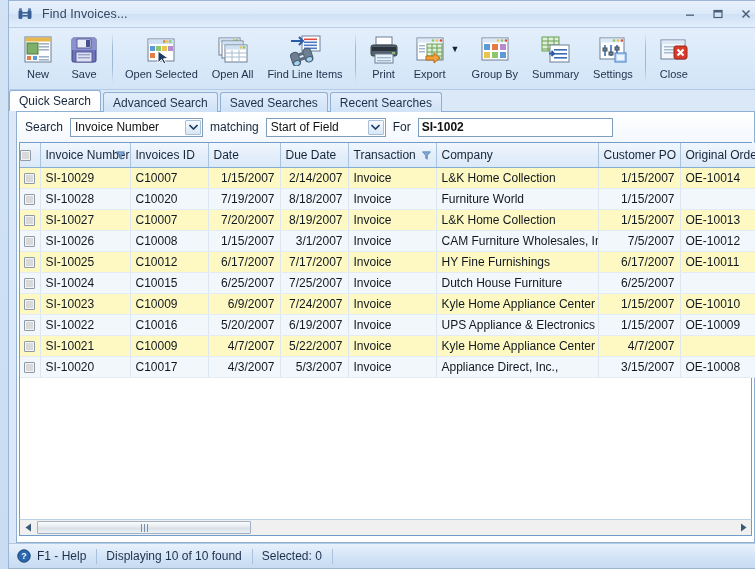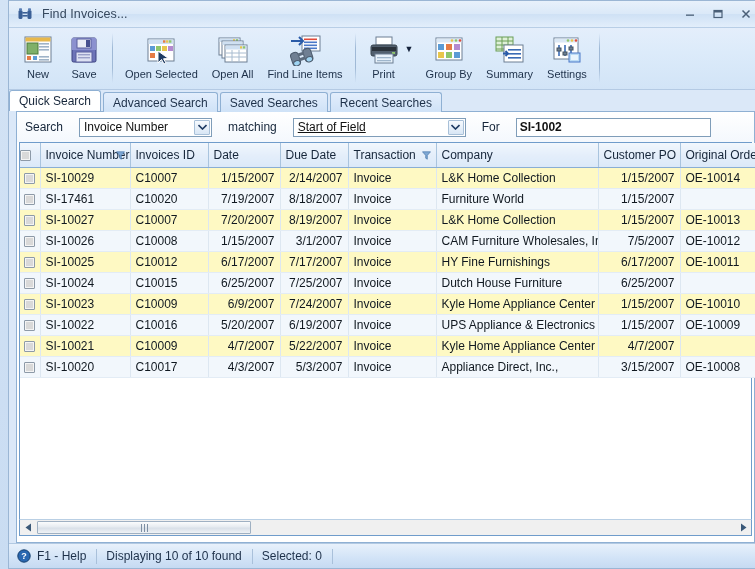--- a/index.html
+++ b/index.html
@@ -88,38 +88,38 @@
   
   .panel {
     flex: 1 1 auto; margin: 0 7px 0 7px;
     background: #ffffff;
     border: 1px solid #8fb0d3;
     display:flex; flex-direction:column;
     min-height:0;
   }
   .searchrow {
     flex: 0 0 30px; display:flex; align-items:center;
-    padding: 4px 8px; gap:16px;
+    padding: 4px 8px; gap:7px;
     background: linear-gradient(180deg,#ffffff 0%,#f4f8fd 100%);
   }
   .lbl { color:#16263a; font-size:12px; }
   .combo {
     height:19px; background:#fff; border:1px solid #7f9db9;
     display:flex; align-items:center; position:relative;
     font-size:12px; color:#111;
   }
   .combo .cval { padding:0 20px 0 4px; white-space:nowrap; overflow:hidden; }
   .combo .carr {
     position:absolute; right:1px; top:1px; bottom:1px; width:16px;
     background: linear-gradient(180deg,#f6fafe 0%,#d8e6f5 100%);
     border:1px solid #a8c0d8; border-radius:1px;
     display:flex; align-items:center; justify-content:center;
   }
   .combo-w1 { width:133px; }
-  .combo-w2 { width:173px;text-decoration:underline; }
+  .combo-w2 { width:120px; }
   .tinput {
     width:195px; height:19px; background:#fff;
     border:1px solid #7f9db9; font-size:12px; color:#111;
     padding:0 3px; font-family:"Liberation Sans", sans-serif;
     outline:none;
     font-weight:bold;
   }
 
   
   .gridwrap {
@@ -335,20 +335,40 @@
             <rect x="4" y="13" width="24" height="4" fill="#2b333b"></rect>
             <rect x="24" y="18" width="3" height="2" fill="#8ec66b"></rect>
             <rect x="7" y="20" width="18" height="9" fill="#e8f2fb" stroke="#6d7f93"></rect>
             <rect x="9" y="23" width="14" height="1.3" fill="#9fb6cc"></rect>
             <rect x="9" y="26" width="14" height="1.3" fill="#9fb6cc"></rect>
           </svg>
         </div>
         <div class="tb-lbl">Print</div>
       </div>
 
+      <div class="tb-item">
+        <div class="tb-ico">
+          <svg width="32" height="32" viewBox="0 0 32 32">
+            <rect x="3" y="4" width="26" height="22" fill="#fff" stroke="#6d7f93"></rect>
+            <rect x="3.5" y="4.5" width="25" height="4" fill="#dbe8f5"></rect>
+            <circle cx="19" cy="6.5" r="1.3" fill="#8ec66b"></circle>
+            <circle cx="23" cy="6.5" r="1.3" fill="#e8c64b"></circle>
+            <circle cx="27" cy="6.5" r="1.3" fill="#e14a3a"></circle>
+            <rect x="13" y="10" width="15" height="15" fill="#dff0d8" stroke="#6a9e57"></rect>
+            <g stroke="#6a9e57" stroke-width="1">
+              <path d="M13 14 H28 M13 18 H28 M13 22 H28 M18 10 V25 M23 10 V25"></path>
+            </g>
+            <rect x="5" y="11" width="6" height="1.4" fill="#9fb6cc"></rect>
+            <rect x="5" y="14" width="6" height="1.4" fill="#9fb6cc"></rect>
+            <rect x="5" y="17" width="6" height="1.4" fill="#9fb6cc"></rect>
+            <path d="M12 22 h8 v-3 l6 5 l-6 5 v-3 h-8 z" fill="#f2a23c" stroke="#b96d17"></path>
+          </svg>
+        </div>
+        <div class="tb-lbl">Export</div>
+      </div>
       <div class="tb-caret">▼</div>
 
       <div class="tb-item">
         <div class="tb-ico">
           <svg width="32" height="32" viewBox="0 0 32 32">
             <rect x="3" y="4" width="26" height="22" fill="#fff" stroke="#6d7f93"></rect>
             <rect x="3.5" y="4.5" width="25" height="4" fill="#dbe8f5"></rect>
             <circle cx="19" cy="6.5" r="1.3" fill="#e8c64b"></circle>
             <circle cx="23" cy="6.5" r="1.3" fill="#8ec66b"></circle>
             <circle cx="27" cy="6.5" r="1.3" fill="#e14a3a"></circle>
@@ -397,20 +417,36 @@
             <rect x="18" y="19" width="11" height="9" fill="#bcdcf5" stroke="#4a78c8"></rect>
             <rect x="20" y="21" width="7" height="5" fill="#eaf5fd"></rect>
           </svg>
         </div>
         <div class="tb-lbl">Settings</div>
       </div>
     </div>
 
     <div class="tb-sep"></div>
 
+    <div class="tb-group">
+      <div class="tb-item">
+        <div class="tb-ico">
+          <svg width="32" height="32" viewBox="0 0 32 32">
+            <rect x="3" y="6" width="24" height="19" fill="#f4f8fc" stroke="#6d7f93"></rect>
+            <rect x="3.5" y="6.5" width="23" height="3.5" fill="#dbe8f5"></rect>
+            <rect x="6" y="12" width="17" height="1.5" fill="#a8bcd0"></rect>
+            <rect x="6" y="15" width="17" height="1.5" fill="#a8bcd0"></rect>
+            <rect x="6" y="18" width="12" height="1.5" fill="#a8bcd0"></rect>
+            <rect x="16" y="12" width="13" height="13" rx="2" fill="#d93b2b" stroke="#9e2418"></rect>
+            <path d="M19.5 15.5 L25.5 21.5 M25.5 15.5 L19.5 21.5" stroke="#fff" stroke-width="2.2"></path>
+          </svg>
+        </div>
+        <div class="tb-lbl">Close</div>
+      </div>
+    </div>
   </div>
 
   <div class="tabstrip">
     <div class="tab active">
       <span>Quick Search</span>
     </div>
     <div class="tab">
       <span>Advanced Search</span>
     </div>
     <div class="tab">
@@ -488,21 +524,21 @@
               <td>C10007</td>
               <td class="num">1/15/2007</td>
               <td class="num">2/14/2007</td>
               <td>Invoice</td>
               <td>L&amp;K Home Collection</td>
               <td class="num">1/15/2007</td>
               <td>OE-10014</td>
             </tr>
             <tr class="r-even">
               <td class="cbcell"><span class="cbx"></span></td>
-              <td>SI-17461</td>
+              <td>SI-10028</td>
               <td>C10020</td>
               <td class="num">7/19/2007</td>
               <td class="num">8/18/2007</td>
               <td>Invoice</td>
               <td>Furniture World</td>
               <td class="num">1/15/2007</td>
               <td></td>
             </tr>
             <tr class="r-odd">
               <td class="cbcell"><span class="cbx"></span></td>

